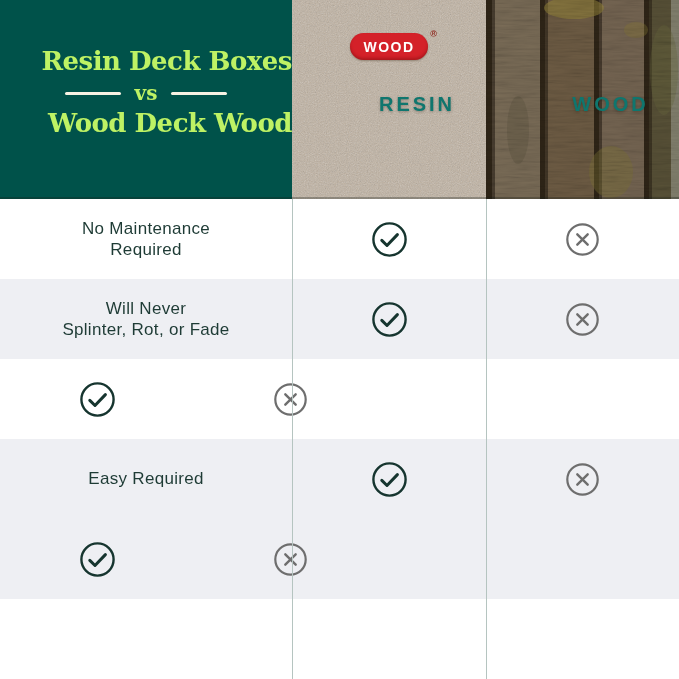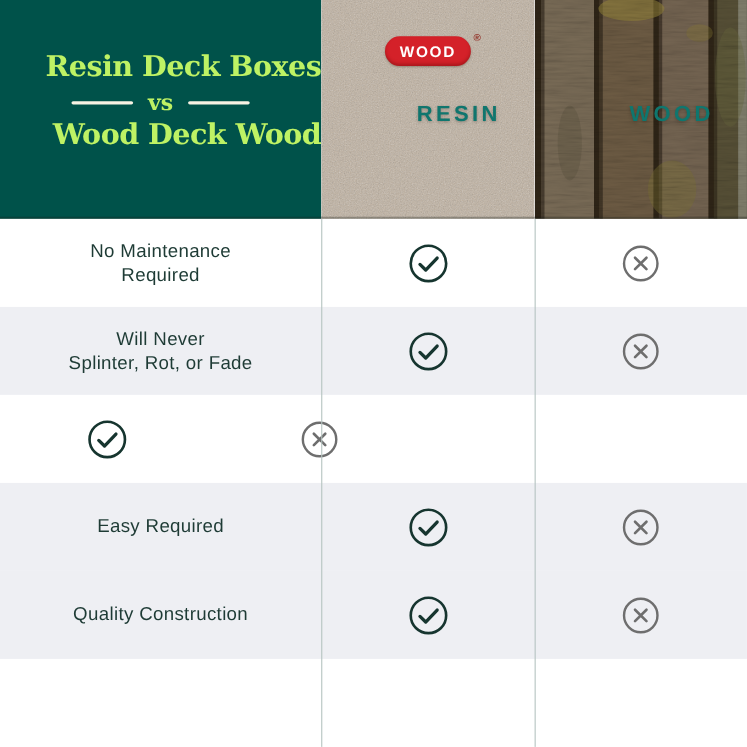--- a/index.html
+++ b/index.html
@@ -243,23 +243,20 @@
             <svg width="35" height="35" viewBox="0 0 35 35">
               <circle cx="17.5" cy="17.5" r="15.2" fill="none" stroke="#6e6e6e" stroke-width="2.2"></circle>
               <path d="M12.3 12.3 L22.7 22.7 M22.7 12.3 L12.3 22.7" fill="none" stroke="#6e6e6e" stroke-width="2.4" stroke-linecap="round"></path>
             </svg>
           </span>
         </div>
   </div>
 
 
   <div class="row odd">
-    <div class="cell label-cell">
-      <div class="label-text">Quality Construction</div>
-    </div>
     <div class="cell resin-cell">
           <span class="icon">
             <svg width="37" height="37" viewBox="0 0 37 37">
               <circle cx="18.5" cy="18.5" r="16.1" fill="none" stroke="#16352f" stroke-width="2.4"></circle>
               <path d="M10.8 19.4 L16 24.5 L26.4 13.6" fill="none" stroke="#16352f" stroke-width="3" stroke-linecap="round" stroke-linejoin="round"></path>
             </svg>
           </span>
         </div>
     <div class="cell wood-cell">
           <span class="icon">

